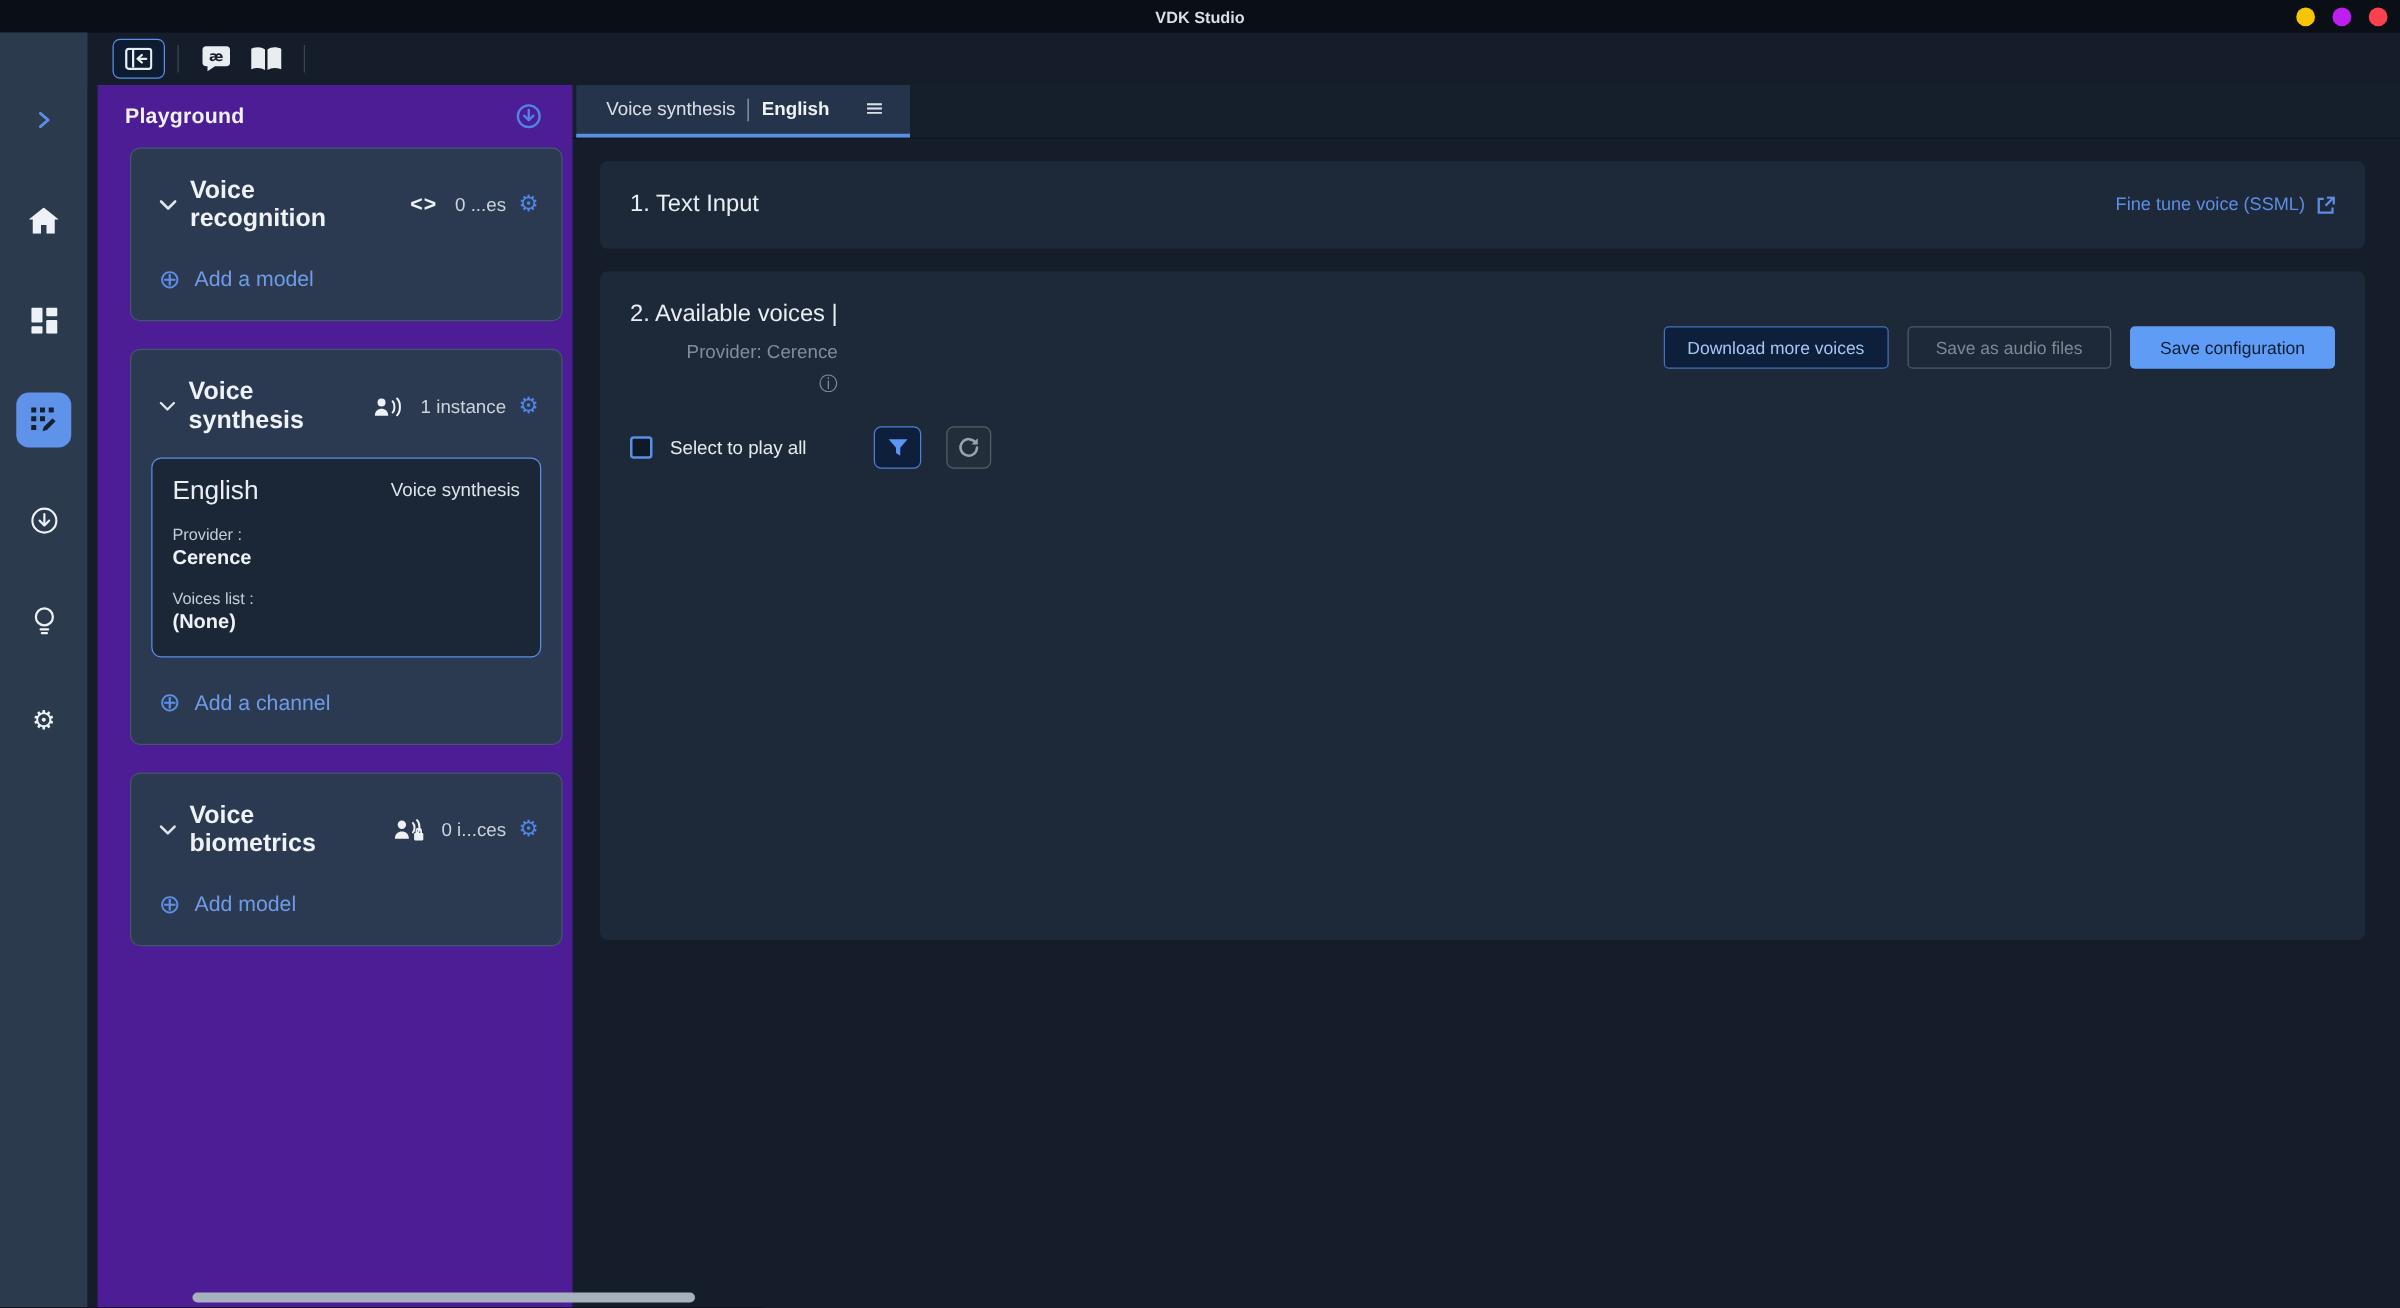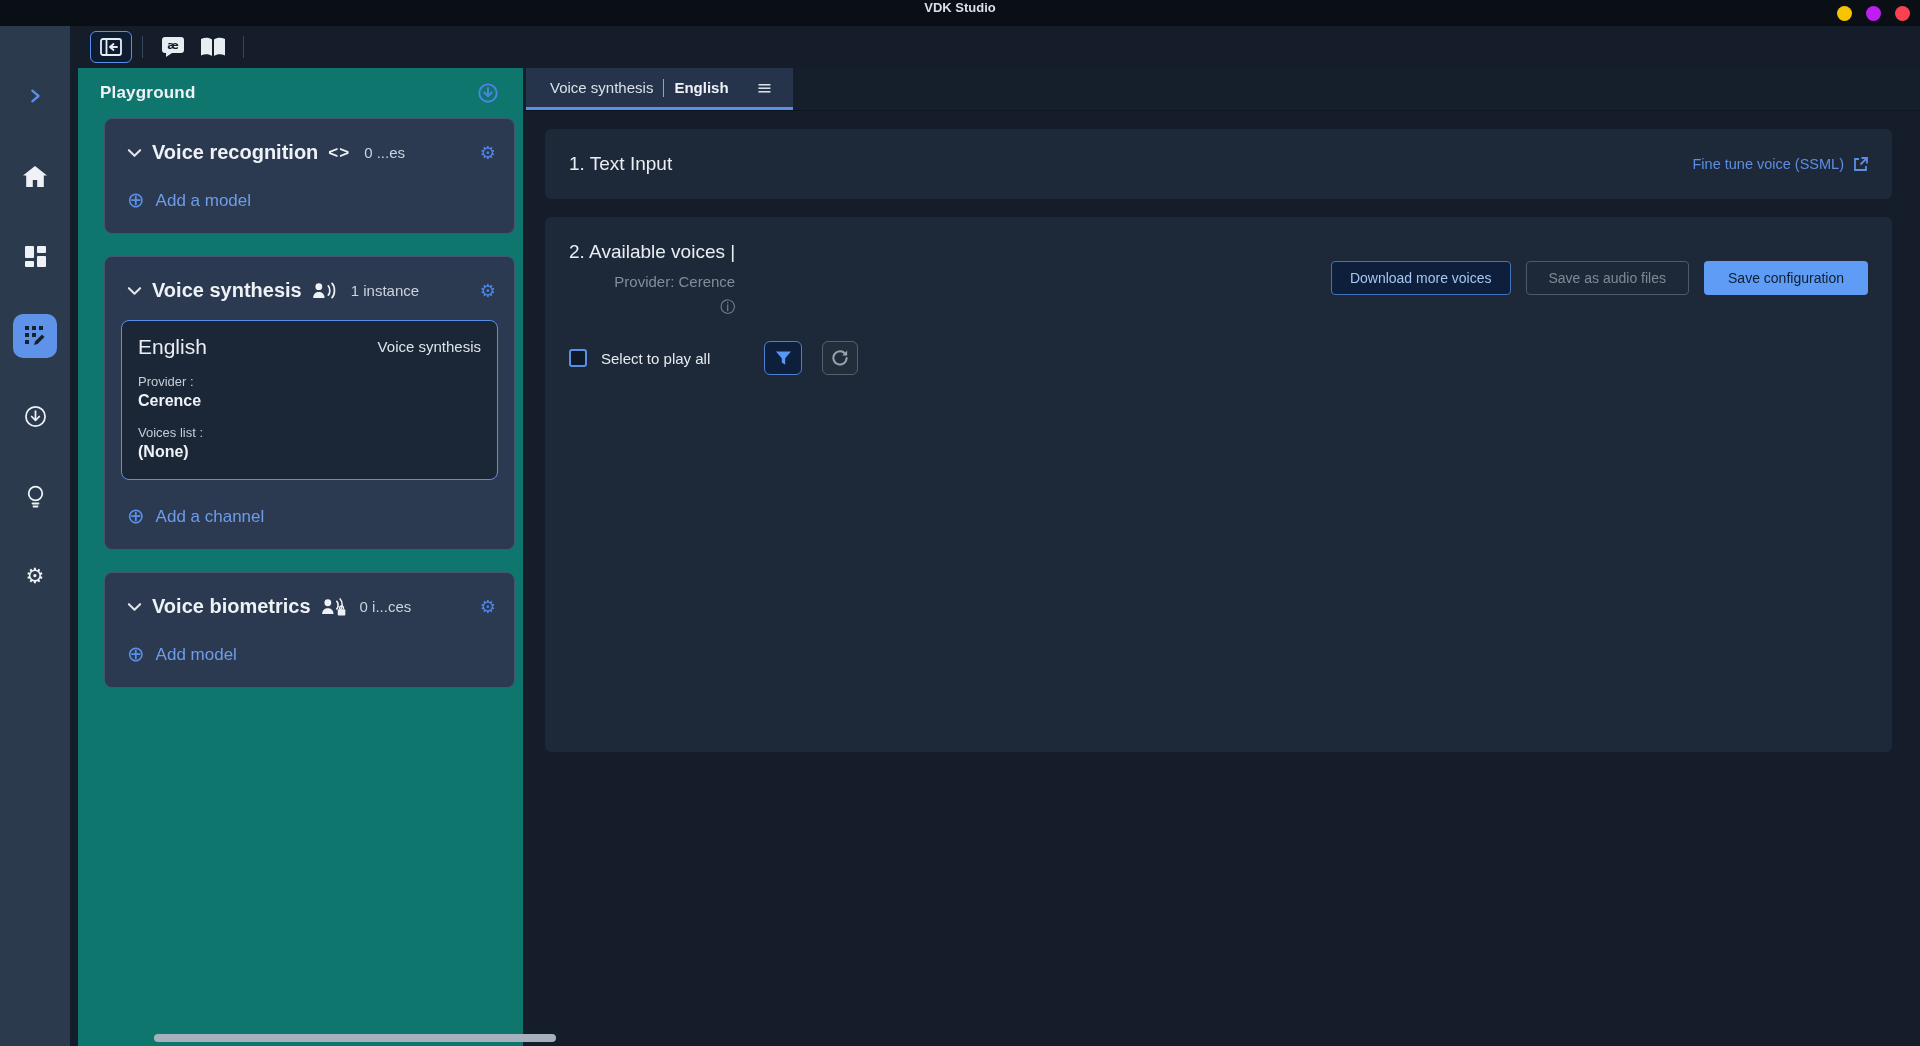--- a/index.html
+++ b/index.html
@@ -1,21 +1,21 @@
 <!DOCTYPE html>
 <html><head>
 <meta charset="utf-8">
 <style>
   * { margin:0; padding:0; box-sizing:border-box; }
   html,body { background:#0a0e15; }
   .app { width:1920px; height:1046px; position:relative; background:#141d29;
          font-family:"Liberation Sans", sans-serif; overflow:hidden; }
 
   
-  .titlebar { height:26px; background:#0a0e15; display:flex; justify-content:center; position:relative; }
+  .titlebar { height:26px; background:#0a0e15; display:flex; align-items:center; justify-content:center; position:relative; }
   .titlebar-title { font-size:13px; font-weight:bold; color:#d9dfe7; }
   .dots { position:absolute; right:10px; top:6px; display:flex; gap:14px; }
   .dot { width:15px; height:15px; border-radius:50%; }
   .dot-yellow { background:#f6c500; }
   .dot-purple { background:#bf1ef0; }
   .dot-red    { background:#fa4150; }
 
   .body-row { display:flex; height:1020px; }
 
   
@@ -30,21 +30,21 @@
   .right-col { flex:1; display:flex; flex-direction:column; }
   .toolbar { height:42px; background:#141d29; display:flex; align-items:center; padding-left:20px; }
   .tool-active { width:42px; height:32px; border:1.5px solid #5a8fe8; border-radius:6px; background:#0d1c31;
                  display:flex; align-items:center; justify-content:center; cursor:pointer; }
   .tool-btn { width:40px; height:32px; display:flex; align-items:center; justify-content:center; cursor:pointer; }
   .tool-divider { width:1px; height:22px; background:#39465a; margin:0 10px; }
 
   .workspace { flex:1; display:flex; position:relative; }
 
   
-  .panel { width:453px; flex-shrink:0; background:#0f766e; border-left:8px solid #141d29; position:relative;
+  .panel { width:388px; flex-shrink:0; background:#4c1d95; border-left:8px solid #141d29; position:relative;
            padding-bottom:20px; }
   .panel-header { height:50px; display:flex; align-items:center; justify-content:space-between; padding:0 24px 0 22px; }
   .panel-title { font-size:17px; font-weight:bold; color:#eef2f7; letter-spacing:0.2px; }
 
   .pcard { margin:0 8px 22px 26px; background:#2b3a50; border:1px solid #44566e; border-radius:8px; padding:16px 16px 14px; }
   .pcard-head { display:flex; align-items:center; gap:10px; padding:6px 2px 0 6px; }
   .pcard-title { font-size:20px; font-weight:bold; color:#eef2f6; }
   .pcard-badge { font-size:15px; color:#ccd3dc; margin-left:4px; white-space:nowrap; }
   .pcard-gear { margin-left:auto; color:#4f85e8; font-size:18px; cursor:pointer; }
   .code-glyph { font-size:17px; font-weight:bold; color:#eef2f6; letter-spacing:1px; }

